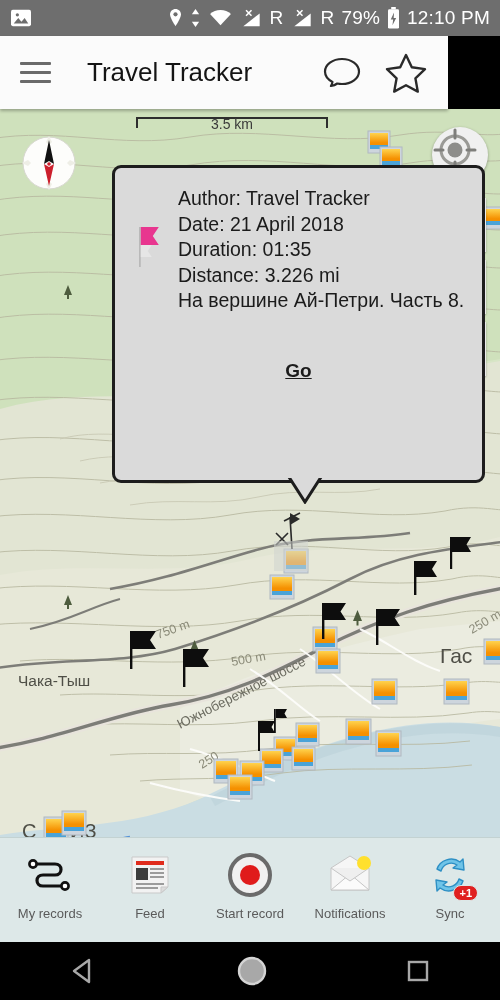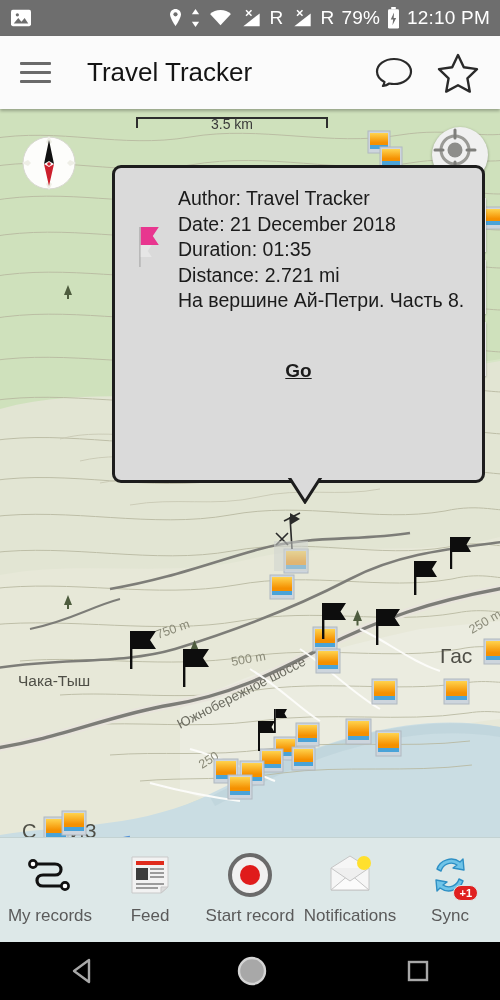--- a/index.html
+++ b/index.html
@@ -8,21 +8,21 @@
 
   
   #status-bar { position:absolute; top:0; left:0; width:500px; height:36px;
     background:#6e6e6e; display:flex; align-items:center; padding:0 10px; }
   #status-bar .left { display:flex; align-items:center; }
   #status-bar .right { margin-left:auto; display:flex; align-items:center; gap:7px; }
   .sb-txt { color:#fff; font-size:19px; letter-spacing:.2px; }
   .sb-ic { display:block; }
 
   
-  #app-bar { position:absolute; top:36px; left:0; width:500px; height:73px;
+  #app-bar { position:absolute; top:36px; left:0; width:448px; height:73px;
     background:#fbfbfb; display:flex; align-items:center; padding:4px 20px;
     box-shadow:0 2px 3px rgba(0,0,0,.28); z-index:40; }
   #app-title { font-size:26px; color:#141414; margin-left:36px; font-weight:400; }
   .bar-actions { margin-left:auto; display:flex; align-items:center; gap:22px; }
   .hamb { width:31px; height:21px; display:flex; flex-direction:column;
     justify-content:space-between; cursor:pointer; }
   .hamb i { display:block; height:3px; background:#6a6a6a; border-radius:1px; }
 
   
   #map { position:absolute; top:109px; left:0; width:500px; height:728px;
@@ -62,21 +62,21 @@
     text-decoration:underline; cursor:pointer; }
 
   
   #bottom-nav { position:absolute; left:0; top:837px; width:500px; height:105px;
     background:#dde8e8; display:flex; align-items:flex-start;
     border-top:1px solid #c3d2d2; }
   .nav-item { flex:1; display:flex; flex-direction:column; align-items:center;
     padding-top:12px; cursor:pointer; }
   .nav-ic { width:50px; height:50px; display:flex; align-items:center;
     justify-content:center; position:relative; }
-  .nav-lb { font-size:17px; color:#5a5a5a; margin-top:6px; }
+  .nav-lb { font-size:13px; color:#5a5a5a; margin-top:6px; }
   .badge { position:absolute; right:-3px; bottom:-1px; background:#e02020;
     color:#fff; font-size:11px; font-weight:bold; border-radius:10px;
     padding:1px 5px; line-height:12px; border:1.5px solid #dde8e8; }
 
   
   #android-nav { position:absolute; left:0; top:942px; width:500px; height:58px;
     background:#000; display:flex; align-items:center; justify-content:space-around; }
 </style>
 </head>
 <body>
@@ -445,23 +445,23 @@
 
 <div id="popup">
   <svg id="popup-flag" viewBox="0 0 30 46">
     <path d="M6 4h1.8v40H6z" fill="#b9b9b9"></path>
     <path d="M7.8 4h18l-6 9 6 9h-18z" fill="#e8368f"></path>
     <path d="M7.8 22h11l-4 6 4 6h-11z" fill="#e6e6e6"></path>
   </svg>
 
   <div id="popup-lines">
     <div>Author: Travel Tracker</div>
-    <div>Date: 21 December 2018</div>
+    <div>Date: 21 April 2018</div>
     <div>Duration: 01:35</div>
-    <div>Distance: 2.721 mi</div>
+    <div>Distance: 3.226 mi</div>
     <div>На вершине Ай-Петри. Часть 8.</div>
   </div>
 
   <div id="popup-go">
     <span>Go</span>
   </div>
 
   <svg class="tail" viewBox="0 0 40 26">
     <path d="M2,-4 L20,24 L38,-4 Z" fill="#dadada" stroke="#1d1d1d" stroke-width="3"></path>
     <path d="M6,-6 H34 V0 H6 Z" fill="#dadada"></path>

